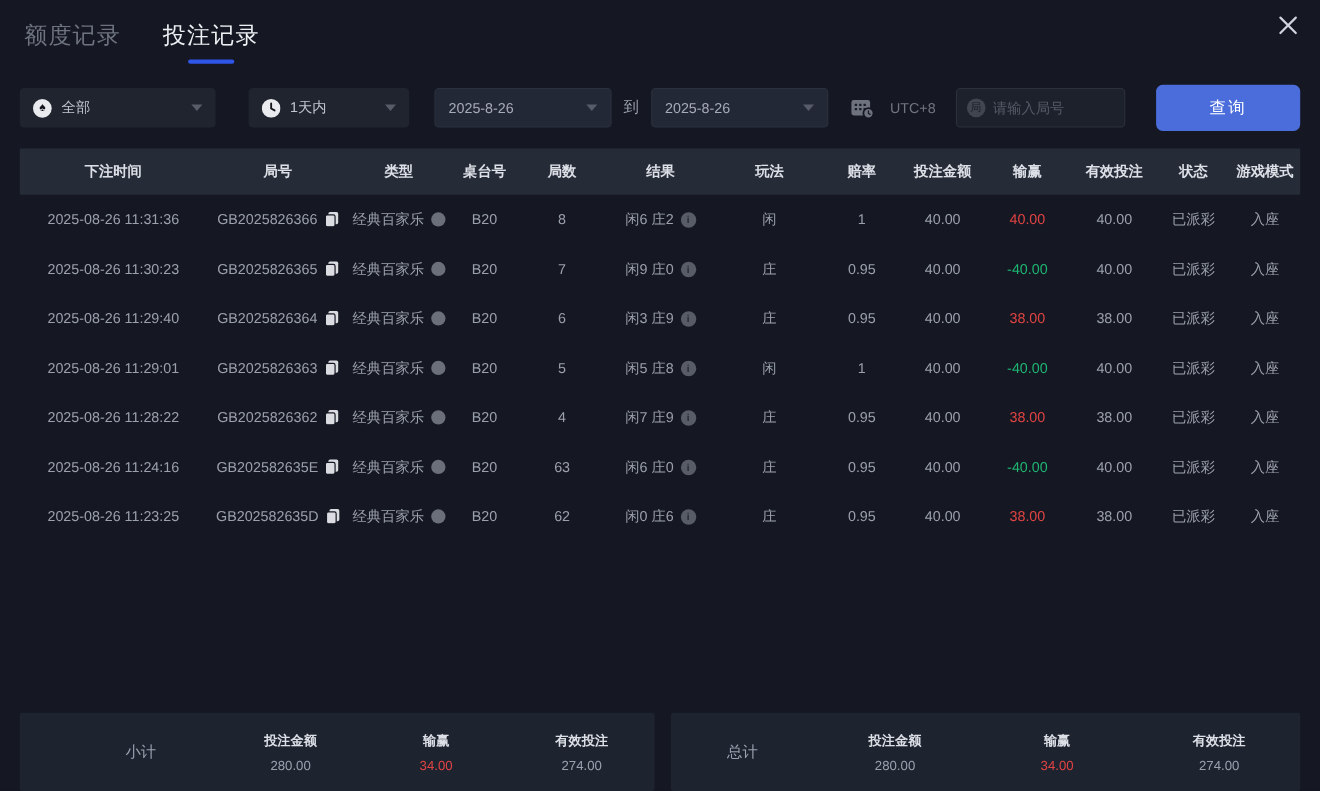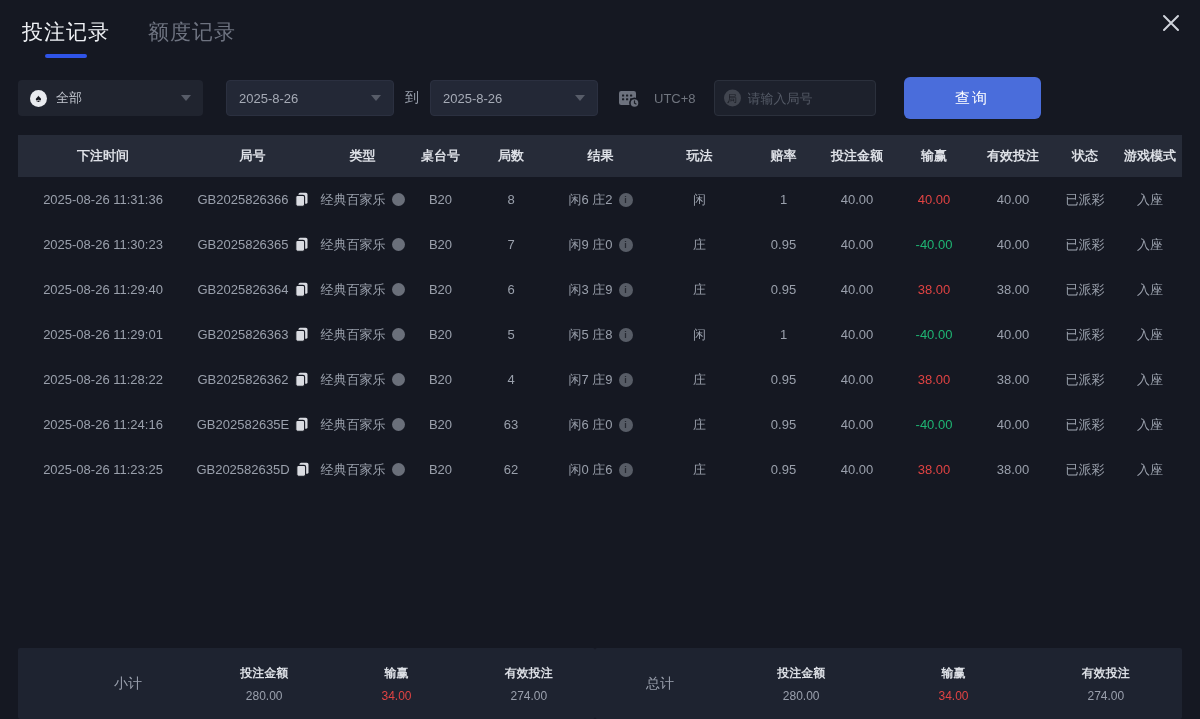--- a/index.html
+++ b/index.html
@@ -57,51 +57,59 @@
   .cell.red { color:#e04343; }
   .cell.green { color:#1fb573; }
   .dot-ic { width:13px; height:13px; border-radius:50%; background:#6a6f7a; flex:none; }
   .info-ic { width:14px; height:14px; border-radius:50%; background:#575c66; color:#262932;
     font-size:9px; font-weight:700; line-height:14px; text-align:center; font-style:normal; flex:none; cursor:pointer; }
   .copy-ic { display:inline-flex; flex:none; cursor:pointer; }
   
   .footer { position:absolute; left:18px; top:648px; width:1164px; height:71px; display:flex; }
   .panel { background:#1e2330; border-radius:2px; height:71px; display:flex; align-items:center; }
   .panel.left { width:577px;padding-left:40px; }
-  .panel.right { flex:1; }
+  .panel.right { flex:1; margin-left:15px; }
   .panel-label { width:140px; text-align:center; font-size:14px; color:#9aa0ad; }
   .panel.right .panel-label { width:130px; }
   .stat { flex:1; text-align:center; }
   .stat-label { font-size:12px; font-weight:700; color:#dcdfe5; }
   .stat-value { font-size:12px; color:#9aa0ad; margin-top:7px; }
   .stat-value.red { color:#e04343; }
 </style>
 </head>
 <body>
 
 <div class="close-btn">
   <svg width="20" height="20" viewBox="0 0 20 20">
       <path d="M3 3 L17 17 M17 3 L3 17" stroke="#cfd3db" stroke-width="2" stroke-linecap="round"></path>
     </svg>
 </div>
 
 <div class="tabs">
+  <div class="tab">
+    <span>额度记录</span>
+  </div>
   <div class="tab active">
     <span>投注记录</span>
     <i class="underline"></i>
-  </div>
-  <div class="tab">
-    <span>额度记录</span>
   </div>
 </div>
 
 <div class="filters">
   <div class="selectbox">
     <span class="circle-ic">♠</span>
     <span class="sel-text">全部</span>
+    <span class="caret"></span>
+  </div>
+  <div class="selectbox time">
+    <svg width="17" height="17" viewBox="0 0 17 17" style="flex:none">
+      <circle cx="8.5" cy="8.5" r="8.5" fill="#e9ebef"></circle>
+      <path d="M8.5 4 V8.7 L11.6 10.4" stroke="#14161d" stroke-width="1.7" fill="none" stroke-linecap="round"></path>
+    </svg>
+    <span class="sel-text">1天内</span>
     <span class="caret"></span>
   </div>
   <div class="datebox" style="margin-left:23px">
     <span class="date-text">2025-8-26</span>
     <span class="caret"></span>
   </div>
   <span class="to-label">到</span>
   <div class="datebox">
     <span class="date-text">2025-8-26</span>
     <span class="caret"></span>

